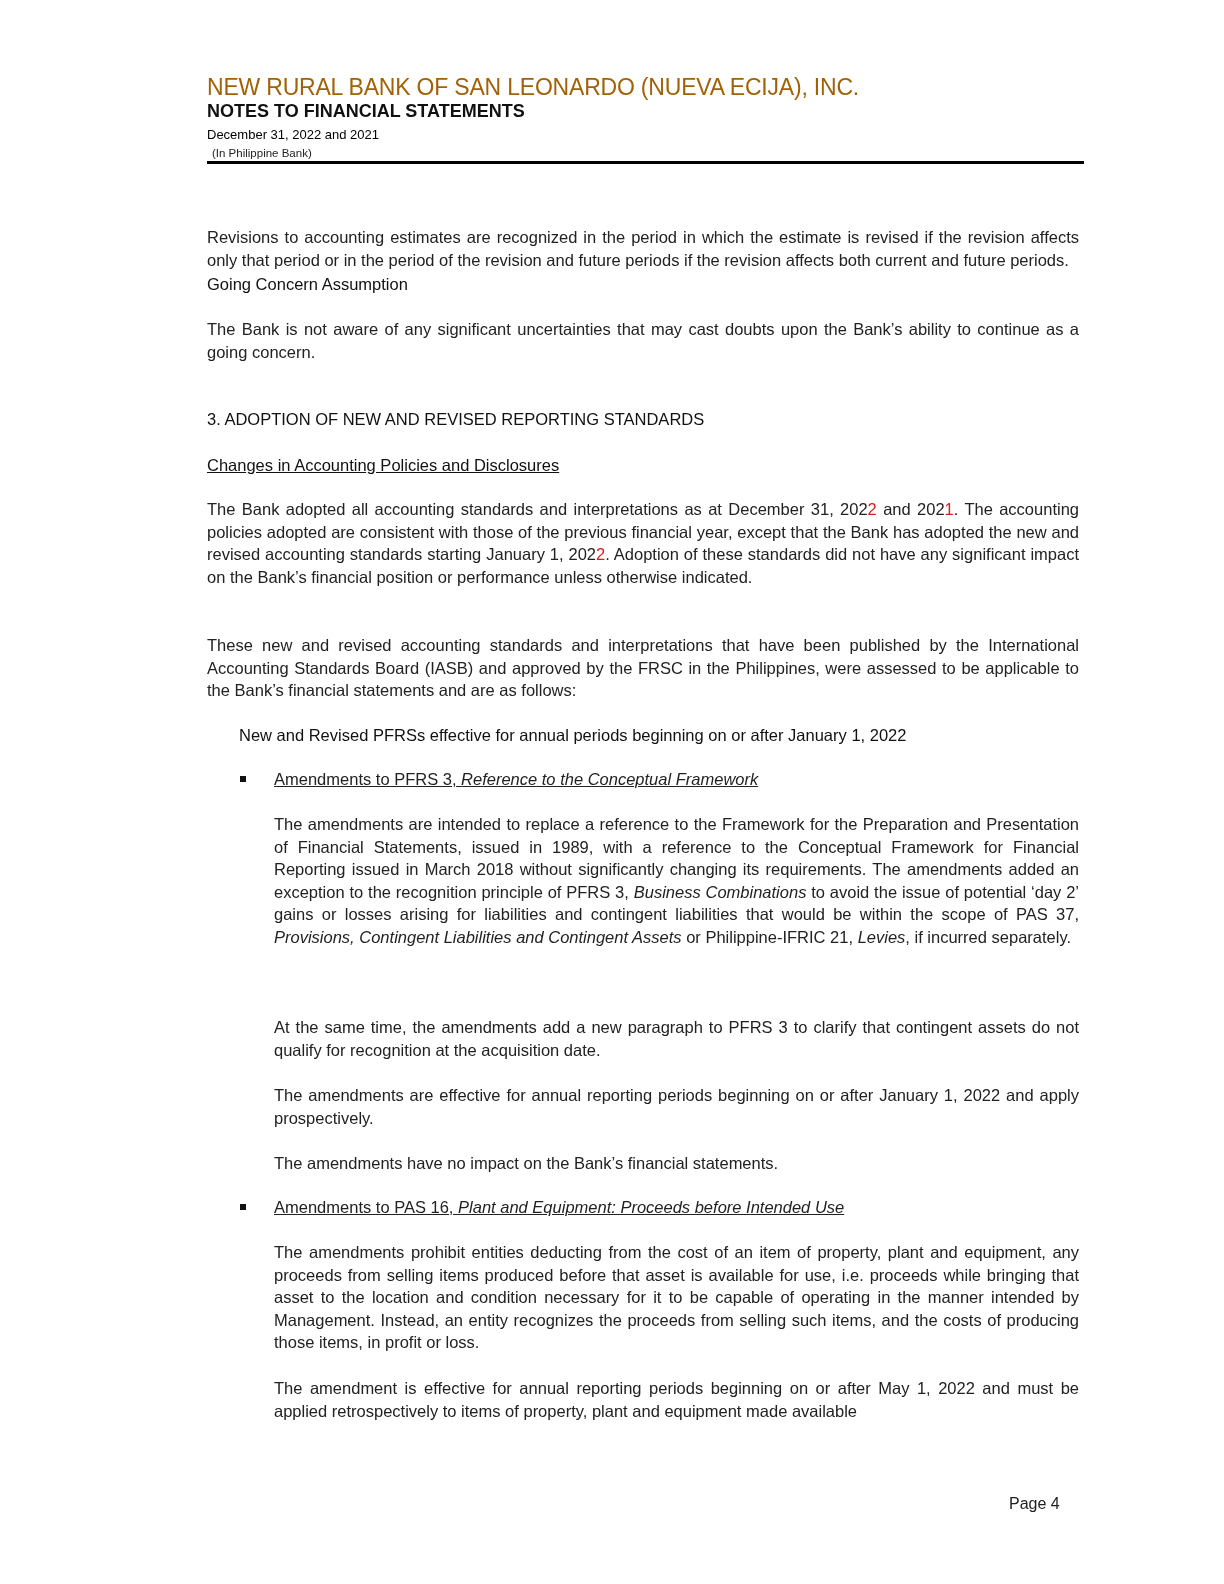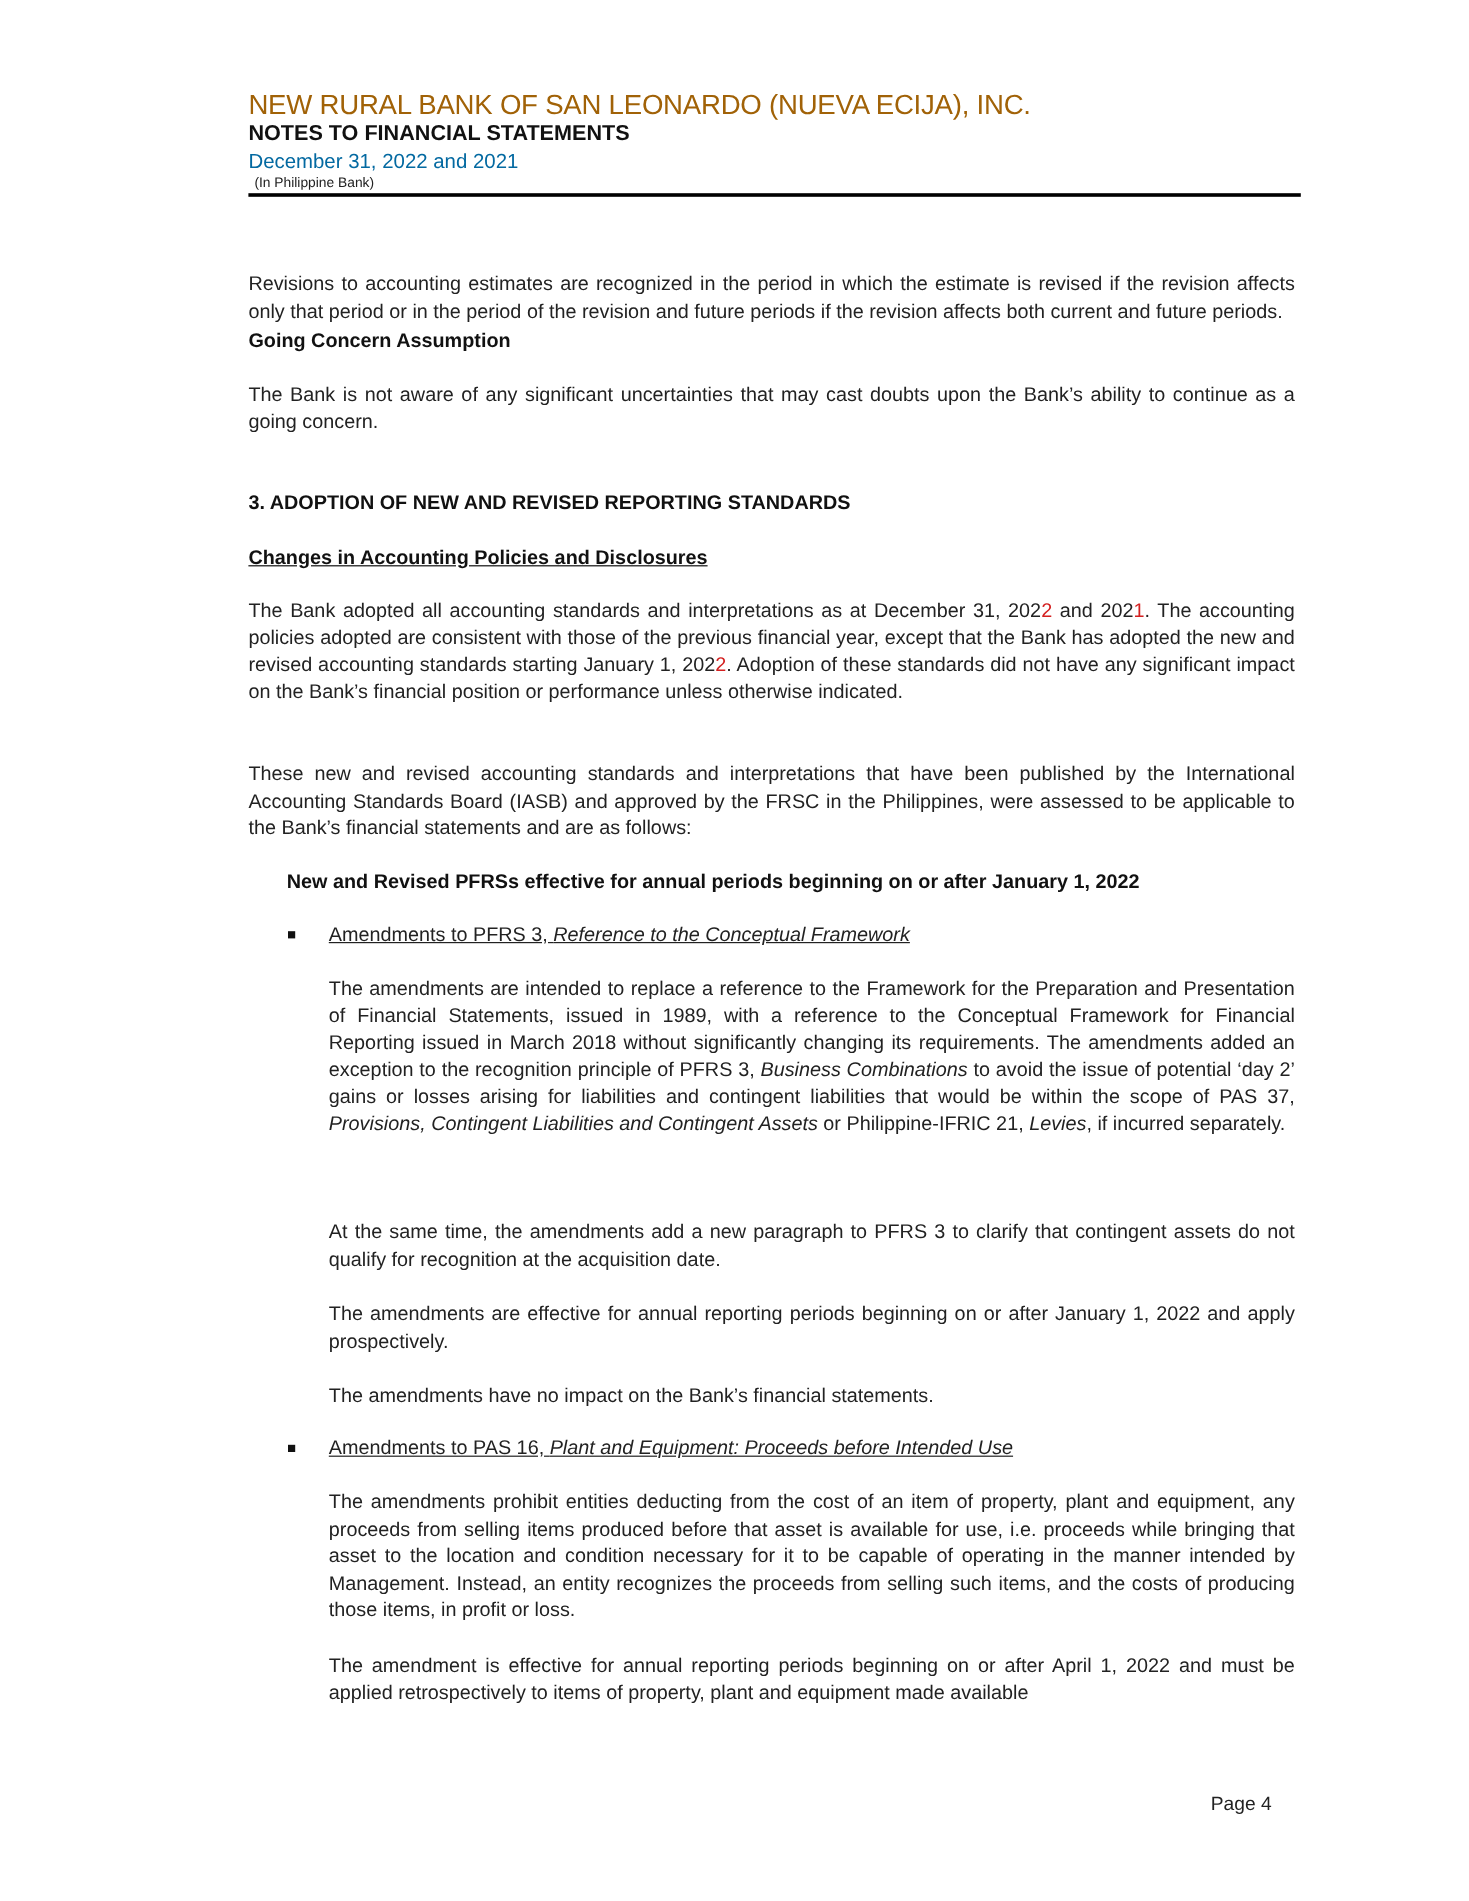--- a/index.html
+++ b/index.html
@@ -3,27 +3,27 @@
 <meta charset="utf-8">
 <style>
   html, body { margin: 0; padding: 0; background: #ffffff; }
   body {
     width: 1224px; height: 1584px; position: relative; overflow: hidden;
     font-family: "Liberation Sans", sans-serif; color: #1a1a1a;
   }
   .page { position: absolute; left: 207px; top: 0; width: 876px; }
   .hdr-company { position: absolute; top: 73px; left: 0; font-size: 23px; line-height: 28px; color: #a16207; letter-spacing: -0.2px; }
   .hdr-notes { position: absolute; top: 100px; left: 0; font-size: 18px; font-weight: bold; line-height: 22px; color: #111; }
-  .hdr-date { position: absolute; top: 124px; left: 0; font-size: 17px; line-height: 21px; color: #0369a1; }
+  .hdr-date { position: absolute; top: 124px; left: 0; font-size: 13px; line-height: 21px; color: #000000; }
   .hdr-unit { position: absolute; top: 146px; left: 5px; font-size: 11.5px; line-height: 14px; color: #222; }
   .hdr-rule { position: absolute; top: 161px; left: 0; width: 877px; height: 3px; background: #000; }
 
   .p { position: absolute; left: 0; width: 872px; font-size: 16.5px; line-height: 22.5px; text-align: justify; color: #222; }
   .p.ind { left: 67px; width: 805px; }
-  .h-bold { position: absolute; left: 0; font-size: 16.5px; font-weight: bold; line-height: 22px; color: #111; }
+  .h-bold { position: absolute; left: 0; font-size: 16.5px; font-weight: normal; line-height: 22px; color: #111; }
   .u { text-decoration: underline; }
   .red { color: #d42020; }
   .bullet { position: absolute; left: 33px; width: 6px; height: 6px; background: #111; }
   .bullet-title { position: absolute; left: 67px; font-size: 16.5px; line-height: 22px; text-decoration: underline; color: #222; }
   .page-num { position: absolute; top: 1494px; left: 802px; font-size: 16px; line-height: 20px; color: #222; }
   i { font-style: italic; }
 </style>
 </head>
 <body>
 
@@ -54,16 +54,16 @@
   <div class="p ind" style="top:813px;"><span>The amendments are intended to replace a reference to the Framework for the Preparation and Presentation of Financial Statements, issued in 1989, with a reference to the Conceptual Framework for Financial Reporting issued in March 2018 without significantly changing its requirements. The amendments added an exception to the recognition principle of PFRS 3, </span><i>Business Combinations</i><span> to avoid the issue of potential ‘day 2’ gains or losses arising for liabilities and contingent liabilities that would be within the scope of PAS 37, </span><i>Provisions, Contingent Liabilities and Contingent Assets</i><span> or Philippine-IFRIC 21, </span><i>Levies</i><span>, if incurred separately.</span></div>
 
   <div class="p ind" style="top:1016px;">At the same time, the amendments add a new paragraph to PFRS 3 to clarify that contingent assets do not qualify for recognition at the acquisition date.</div>
   <div class="p ind" style="top:1084px;">The amendments are effective for annual reporting periods beginning on or after January 1, 2022 and apply prospectively.</div>
   <div class="p ind" style="top:1152px;">The amendments have no impact on the Bank’s financial statements.</div>
 
   <div class="bullet" style="top:1204px;"></div>
   <div class="bullet-title" style="top:1196px;"><span>Amendments to PAS 16, </span><i>Plant and Equipment: Proceeds before Intended Use</i></div>
 
   <div class="p ind" style="top:1241px;">The amendments prohibit entities deducting from the cost of an item of property, plant and equipment, any proceeds from selling items produced before that asset is available for use, i.e. proceeds while bringing that asset to the location and condition necessary for it to be capable of operating in the manner intended by Management. Instead, an entity recognizes the proceeds from selling such items, and the costs of producing those items, in profit or loss.</div>
-  <div class="p ind" style="top:1377px;">The amendment is effective for annual reporting periods beginning on or after April 1, 2022 and must be applied retrospectively to items of property, plant and equipment made available</div>
+  <div class="p ind" style="top:1377px;">The amendment is effective for annual reporting periods beginning on or after May 1, 2022 and must be applied retrospectively to items of property, plant and equipment made available</div>
 
   <div class="page-num">Page 4</div>
 </div>
 
 </body></html>

